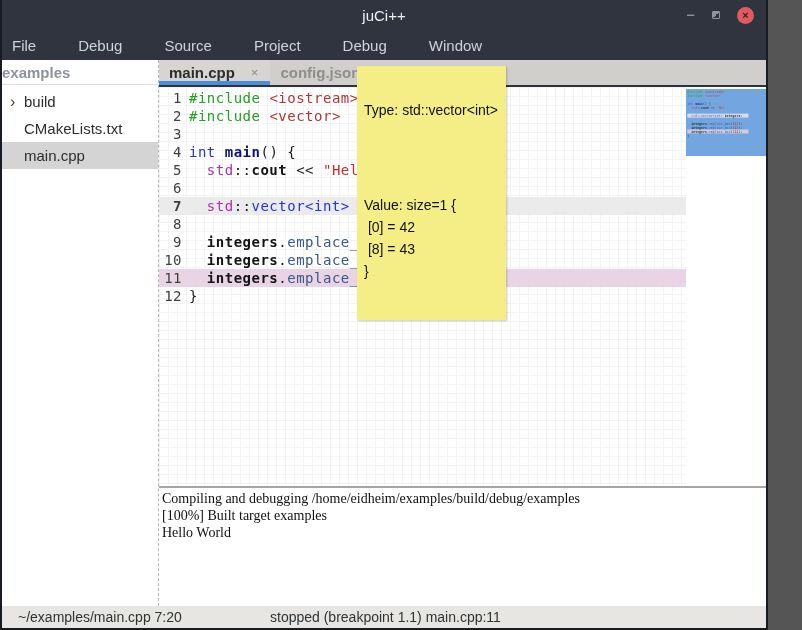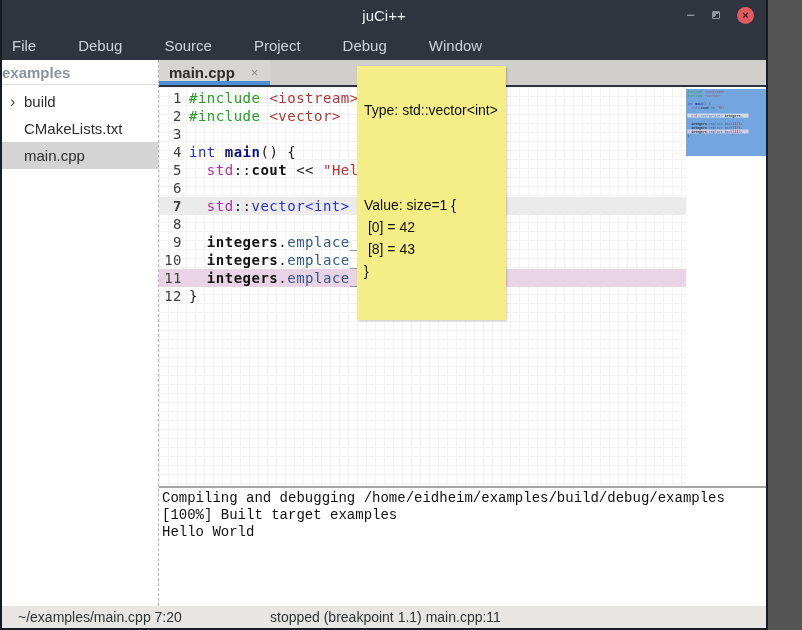--- a/index.html
+++ b/index.html
@@ -67,21 +67,21 @@
     vertical-align:middle;margin-bottom:2px;}
   
   .minimap{position:absolute;top:0;right:0;bottom:0;width:80px;background:#fff;}
   .mini-viewport{position:absolute;top:2px;left:0;right:0;height:67px;background:var(--mini);overflow:hidden;}
   .mini-code{transform:scale(0.22);transform-origin:0 0;width:364px;opacity:0.8;
     font-family:"DejaVu Sans Mono",monospace;font-size:14px;letter-spacing:0.5px;padding:4px 0 0 6px;}
   .mini-code .line{height:18px;line-height:18px;}
   .mini-code .tok-caret{border-left:none;}
   
   .output{flex:1;border-top:2px solid #a6a6a6;background:#fff;color:#101010;
-    font-family:Liberation Mono, monospace;font-size:14px;line-height:17px;
+    font-family:Liberation Serif, serif;font-size:14px;line-height:17px;
     padding:2px 16px 0 3px;white-space:pre;}
   
   .statusbar{flex:0 0 22px;background:#e8e6e3;position:relative;display:flex;align-items:center;
     font-size:14px;color:#2e3436;}
   .status-left{position:absolute;left:16px;}
   .status-debug{position:absolute;left:268px;}
   
   .tooltip{position:absolute;left:355px;top:66px;z-index:40;background:var(--tooltipbg);
     color:#101010;font-size:14px;padding:3px 8px 6px 7px;white-space:pre;
     box-shadow:1px 1px 2px rgba(0,0,0,0.22);}
@@ -130,20 +130,23 @@
           </div>
         </div>
     </div>
 
     <div class="main">
       <div class="tabbar">
           <div class="tab active">
             <span>main.cpp</span>
             <span class="closex">×</span>
           </div>
+          <div class="tab">
+            <span>config.json</span>
+          </div>
         </div>
       <div class="editor">
         <div class="lines">
             <div class="line"><span class="num">1</span><span class="code"><span class="tok-pp">#include</span><span class="tok-pl"> </span><span class="tok-inc">&lt;iostream&gt;</span></span></div>
             <div class="line"><span class="num">2</span><span class="code"><span class="tok-pp">#include</span><span class="tok-pl"> </span><span class="tok-inc">&lt;vector&gt;</span></span></div>
             <div class="line"><span class="num">3</span><span class="code"></span></div>
             <div class="line"><span class="num">4</span><span class="code"><span class="tok-kw">int</span><span class="tok-pl"> </span><span class="tok-fn">main</span><span class="tok-pl">() {</span></span></div>
             <div class="line"><span class="num">5</span><span class="code"><span class="tok-pl">  </span><span class="tok-ns">std</span><span class="tok-pl">::</span><span class="tok-var">cout</span><span class="tok-pl"> &lt;&lt; </span><span class="tok-str">"Hel</span></span></div>
             <div class="line"><span class="num">6</span><span class="code"></span></div>
             <div class="line current"><span class="num">7</span><span class="code"><span class="tok-pl">  </span><span class="tok-ns">std</span><span class="tok-pl">::</span><span class="tok-kw">vector&lt;int&gt;</span><span class="tok-pl"> </span><span class="tok-caret"></span><span class="tok-var">integers</span><span class="tok-pl">;</span></span></div>

